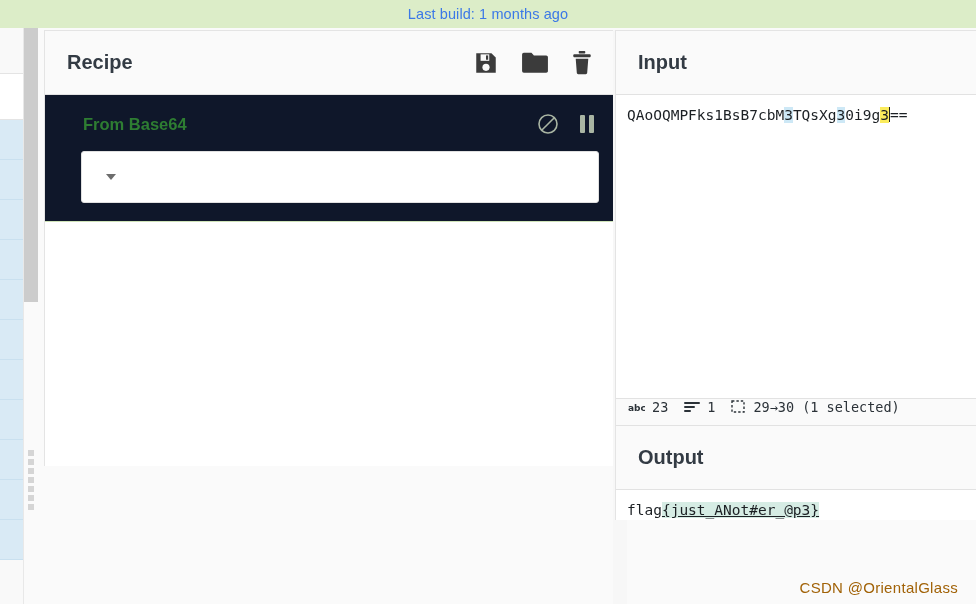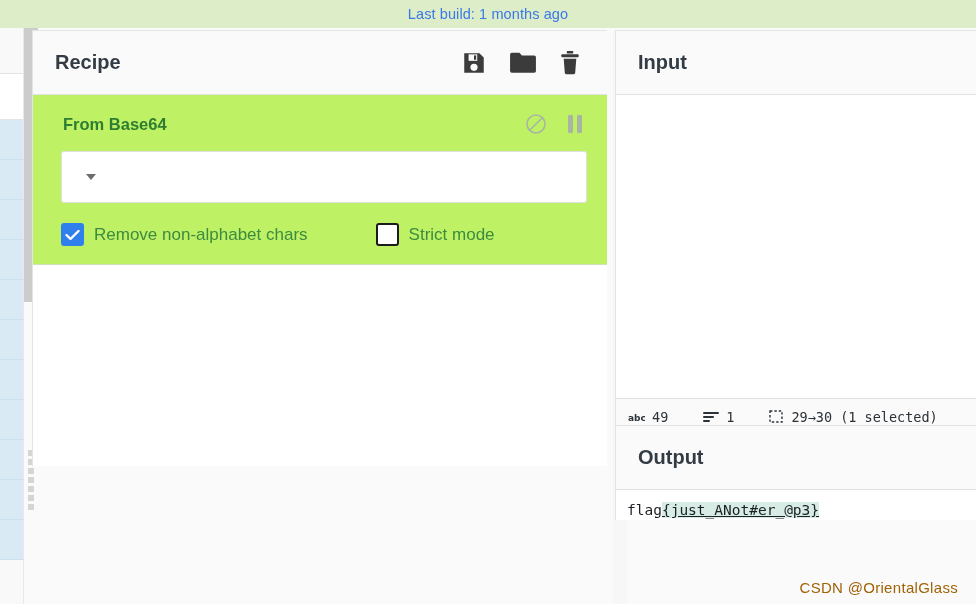--- a/index.html
+++ b/index.html
@@ -75,21 +75,21 @@
     position: absolute;
     left: 28px; top: 450px;
     display: flex;
     flex-direction: column;
     gap: 3px;
   }
 
   
   .recipe-panel {
     position: absolute;
-    left: 32px; top: 30px;
+    left: 44px; top: 30px;
     width: 575px; height: 436px;
     background: #ffffff;
     border-left: 1px solid #e4e4e4;
     border-top: 1px solid #e4e4e4;
   }
   .panel-title-bar {
     height: 64px;
     background: #fafafa;
     border-bottom: 1px solid #e2e2e2;
     display: flex;
@@ -105,23 +105,23 @@
   .title-icons {
     display: flex;
     align-items: center;
     gap: 22px;
     color: #3b3b3b;
   }
   .title-icons svg { display: block; cursor: pointer; }
 
   
   .operation {
-    background: #bef264;
+    background: #0f172a;
     border-bottom: 1px solid #cfe3b8;
-    padding: 12px 0 18px 8px;
+    padding: 12px 0 18px 16px;
   }
   .op-header {
     display: flex;
     align-items: center;
     padding: 0 24px 0 22px;
     height: 34px;
   }
   .op-name {
     flex: 1;
     font-size: 16.5px;
@@ -252,26 +252,26 @@
     background: #222;
     vertical-align: -2px;
   }
 
   .status-bar {
     height: 32px;
     background: #fafafa;
     border-top: 1px solid #e2e2e2;
     border-bottom: 1px solid #e2e2e2;
     display: flex;
-    align-items: flex-end;
+    align-items: flex-start;
     padding-left: 12px;
     font-family: "DejaVu Sans Mono", monospace;
     font-size: 13.5px;
     color: #2b3238;
-    gap: 23px;
+    gap: 4px;
   }
   .status-item {
     display: flex;
     align-items: center;
     gap: 7px;
   }
   .status-item + .status-item { margin-left: 12px; }
   .status-item svg { display: block; }
 
   .output-section {
@@ -375,67 +375,53 @@
               <rect x="10" y="1" width="5" height="18" rx="1"></rect>
             </svg>
           </span>
         </span>
       </div>
 
       <div class="arg-field">
         <span class="caret"></span>
       </div>
 
-      <div class="op-checks">
-
-        <span class="check-group">
-          <span class="cb on">
-            <svg width="15" height="12" viewBox="0 0 15 12" fill="none" stroke="#ffffff" stroke-width="2.4" stroke-linecap="round" stroke-linejoin="round">
-              <polyline points="1.5,6 5.5,10 13.5,2"></polyline>
-            </svg>
-          </span>
-          <span class="check-label">Remove non-alphabet chars</span>
-        </span>
-
-        <span class="check-group second">
-          <span class="cb off"></span>
-          <span class="check-label">Strict mode</span>
-        </span>
-
-      </div>
     </div>
   </div>
 
   <div class="splitter-mid"></div>
   <div class="splitter-mid-grip">
     <div class="grip-dot"></div>
     <div class="grip-dot"></div>
     <div class="grip-dot"></div>
     <div class="grip-dot"></div>
     <div class="grip-dot"></div>
     <div class="grip-dot"></div>
     <div class="grip-dot"></div>
   </div>
 
   <div class="io-col">
 
     <div class="input-section">
       <div class="panel-title-bar">
         <span class="panel-title">Input</span>
       </div>
+      <div class="io-body">
+        <span><span>QAoOQMPFks1BsB7cbM</span><span class="hl-blue">3</span><span>TQsXg</span><span class="hl-blue">3</span><span>0i9g</span><span class="hl-yellow">3</span><span class="cursor-bar"></span><span>==</span></span>
+      </div>
     </div>
 
     <div class="status-bar">
       <span class="status-item">
         <span>
           <svg width="17" height="12" viewBox="0 0 17 12" fill="#2b3238">
             <text x="0" y="9.5" font-size="9" font-family="DejaVu Sans, sans-serif" font-weight="bold">abc</text>
           </svg>
         </span>
-        <span>49</span>
+        <span>23</span>
       </span>
       <span class="status-item">
         <span>
           <svg width="16" height="12" viewBox="0 0 16 12" fill="#2b3238">
             <rect x="0" y="1" width="16" height="2" rx="1"></rect>
             <rect x="0" y="5" width="11" height="2" rx="1"></rect>
             <rect x="0" y="9" width="7" height="2" rx="1"></rect>
           </svg>
         </span>
         <span>1</span>

